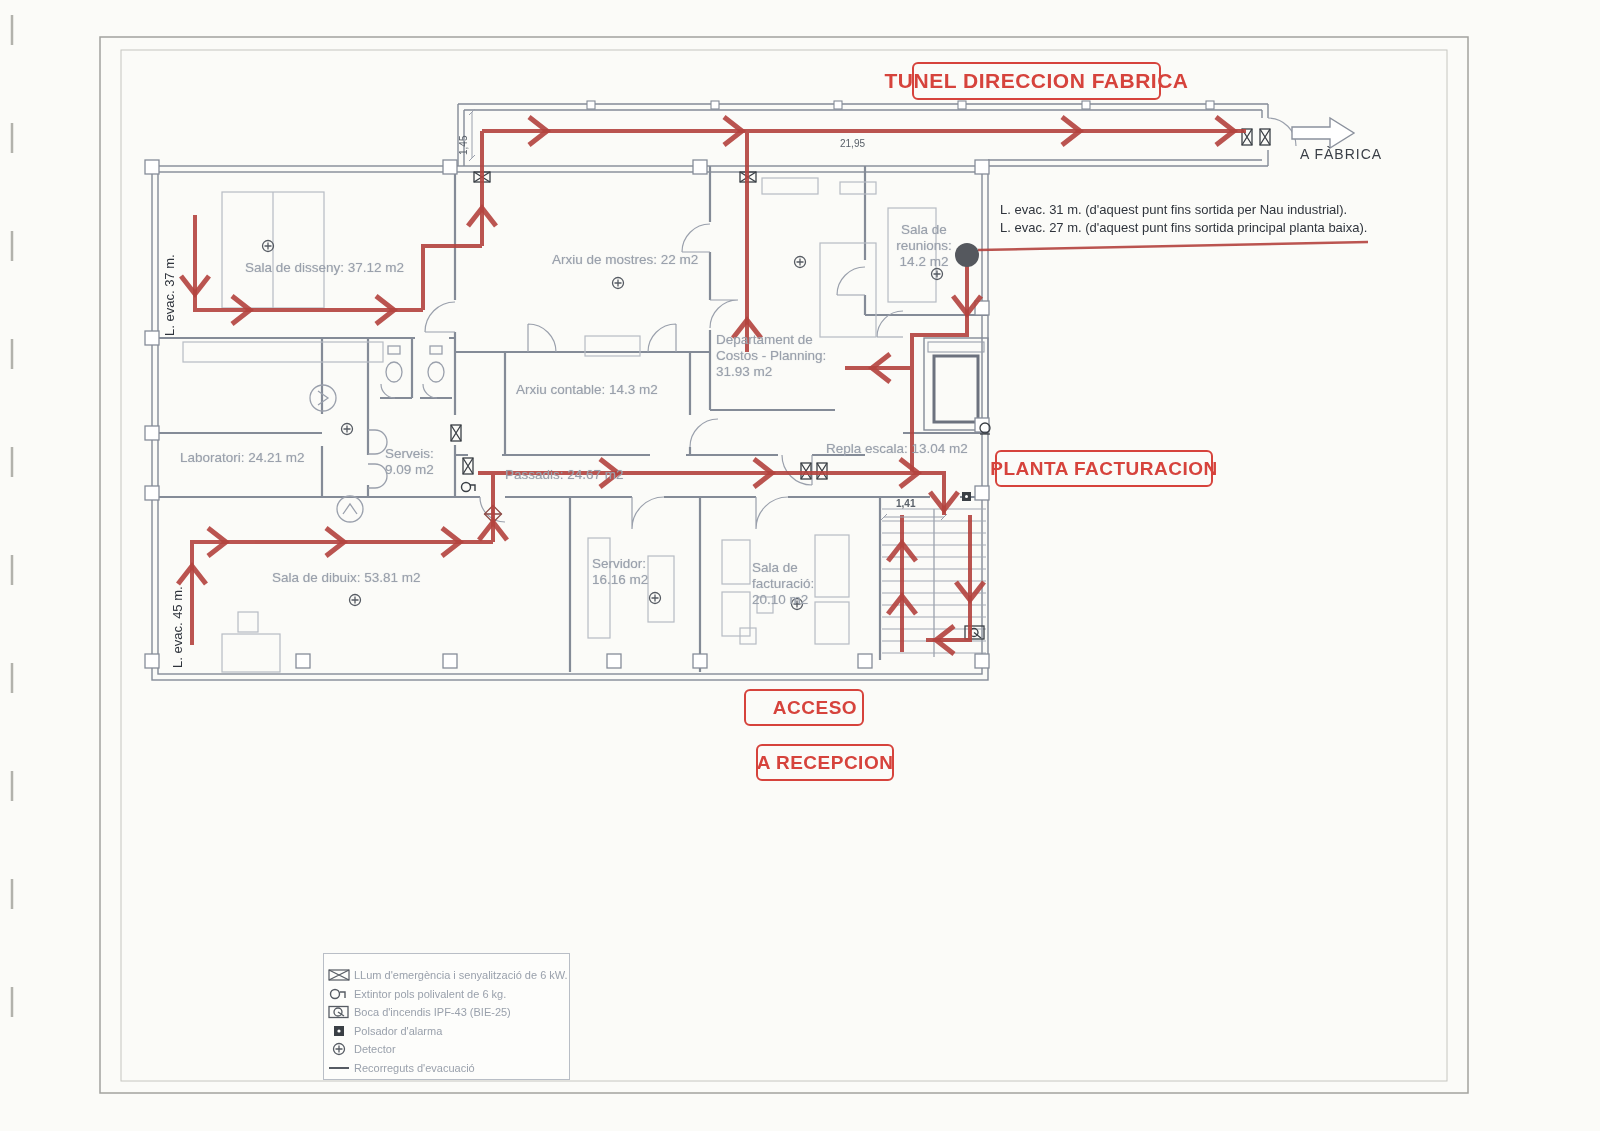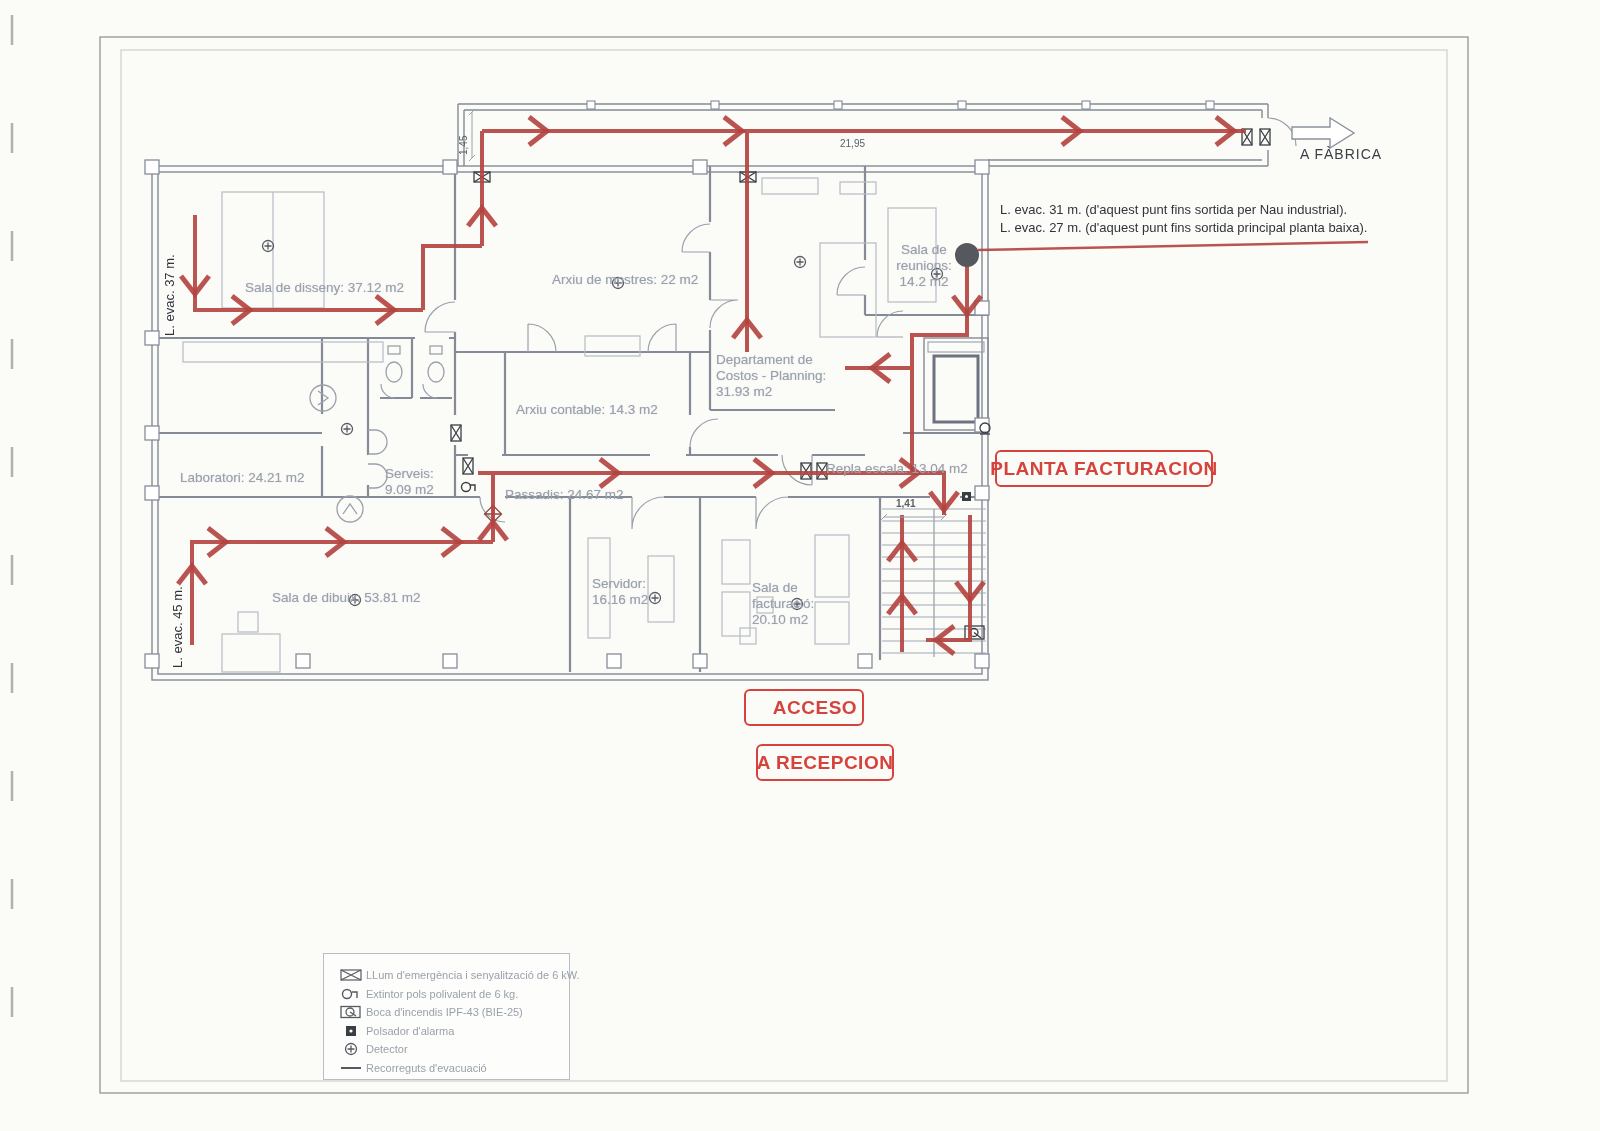--- a/index.html
+++ b/index.html
@@ -5,33 +5,33 @@
   html,body{margin:0;padding:0;background:#f6f6f2;}
   .canvas{position:relative;width:1600px;height:1131px;background:#fbfbf8;overflow:hidden;
           font-family:"Liberation Sans", sans-serif;}
   .plan-svg{position:absolute;left:0;top:0;}
   .banner{position:absolute;display:flex;align-items:center;justify-content:center;
           border:2.5px solid #d6433c;border-radius:6px;color:#d6433c;font-weight:bold;
           letter-spacing:.5px;white-space:nowrap;}
   .banner.big{font-size:21px;}
   .banner.med{font-size:19px;}
   .room-label{position:absolute;color:#9aa1ac;font-size:13.5px;line-height:1.2;
-              text-shadow:0 0 1px rgba(154,161,172,.55);margin-top:20px;}
+              text-shadow:0 0 1px rgba(154,161,172,.55);}
   .room-label.center{text-align:center;}
   .note{position:absolute;color:#2f343c;font-size:13px;white-space:nowrap;}
   .vlabel{position:absolute;color:#2f343c;font-size:13px;white-space:nowrap;
           transform:rotate(-90deg);transform-origin:0 0;}
   .dim{position:absolute;color:#596069;font-size:10px;white-space:nowrap;}
   .dim.vert{transform:rotate(-90deg);transform-origin:0 0;}
   .afabrica{position:absolute;color:#3a3f47;font-size:14px;letter-spacing:1px;white-space:nowrap;}
   .watermark{position:absolute;font-size:100px;font-weight:bold;color:#7c8187;opacity:.07;
              letter-spacing:10px;}
   .legend{position:absolute;left:323px;top:953px;width:247px;height:127px;
           border:1.2px solid #b9bec6;background:#fdfdfb;box-sizing:border-box;
-          padding:12px 0 0 12px;}
+          padding:12px 0 0 0;}
   .legend-row{display:flex;align-items:center;height:18.5px;}
   .legend-icon{width:30px;display:flex;justify-content:center;flex:0 0 30px;}
   .legend-text{color:#9aa1ac;font-size:11px;white-space:nowrap;}
 </style>
 </head>
 <body>
 
 <div class="canvas">
 
   <svg class="plan-svg" width="1600" height="1131" viewBox="0 0 1600 1131">
@@ -306,20 +306,21 @@
 
     <g>
       <polygon points="1292,127 1330,127 1330,118 1354,133 1330,148 1330,139 1292,139" fill="#fff" stroke="#8b919d" stroke-width="1.4"></polygon>
     </g>
 
     <g stroke="#9aa0ac" stroke-width="1" fill="none">
       <path d="M884,517 H944 M881,520 L887,514 M941,520 L947,514"></path>
     </g>
   </svg>
 
+  <div class="banner big" style="left:912px;top:62px;width:245px;height:34px;">TUNEL DIRECCION FABRICA</div>
   <div class="banner med" style="left:995px;top:450px;width:214px;height:33px;">PLANTA FACTURACION</div>
   <div class="banner med" style="left:744px;top:689px;width:94px;height:33px;padding-left:22px;">ACCESO</div>
   <div class="banner med" style="left:712px;top:744px;width:134px;height:33px;margin-left:44px;">A RECEPCION</div>
 
   <div class="afabrica" style="left:1300px;top:146px;">A FÀBRICA</div>
   <div class="note" style="left:1000px;top:202px;">L. evac. 31 m. (d'aquest punt fins sortida per Nau industrial).</div>
   <div class="note" style="left:1000px;top:220px;">L. evac. 27 m. (d'aquest punt fins sortida principal planta baixa).</div>
   <div class="vlabel" style="left:162px;top:336px;">L. evac. 37 m.</div>
   <div class="vlabel" style="left:170px;top:668px;">L. evac. 45 m.</div>
   <div class="dim vert" style="left:458px;top:155px;">1,45</div>

